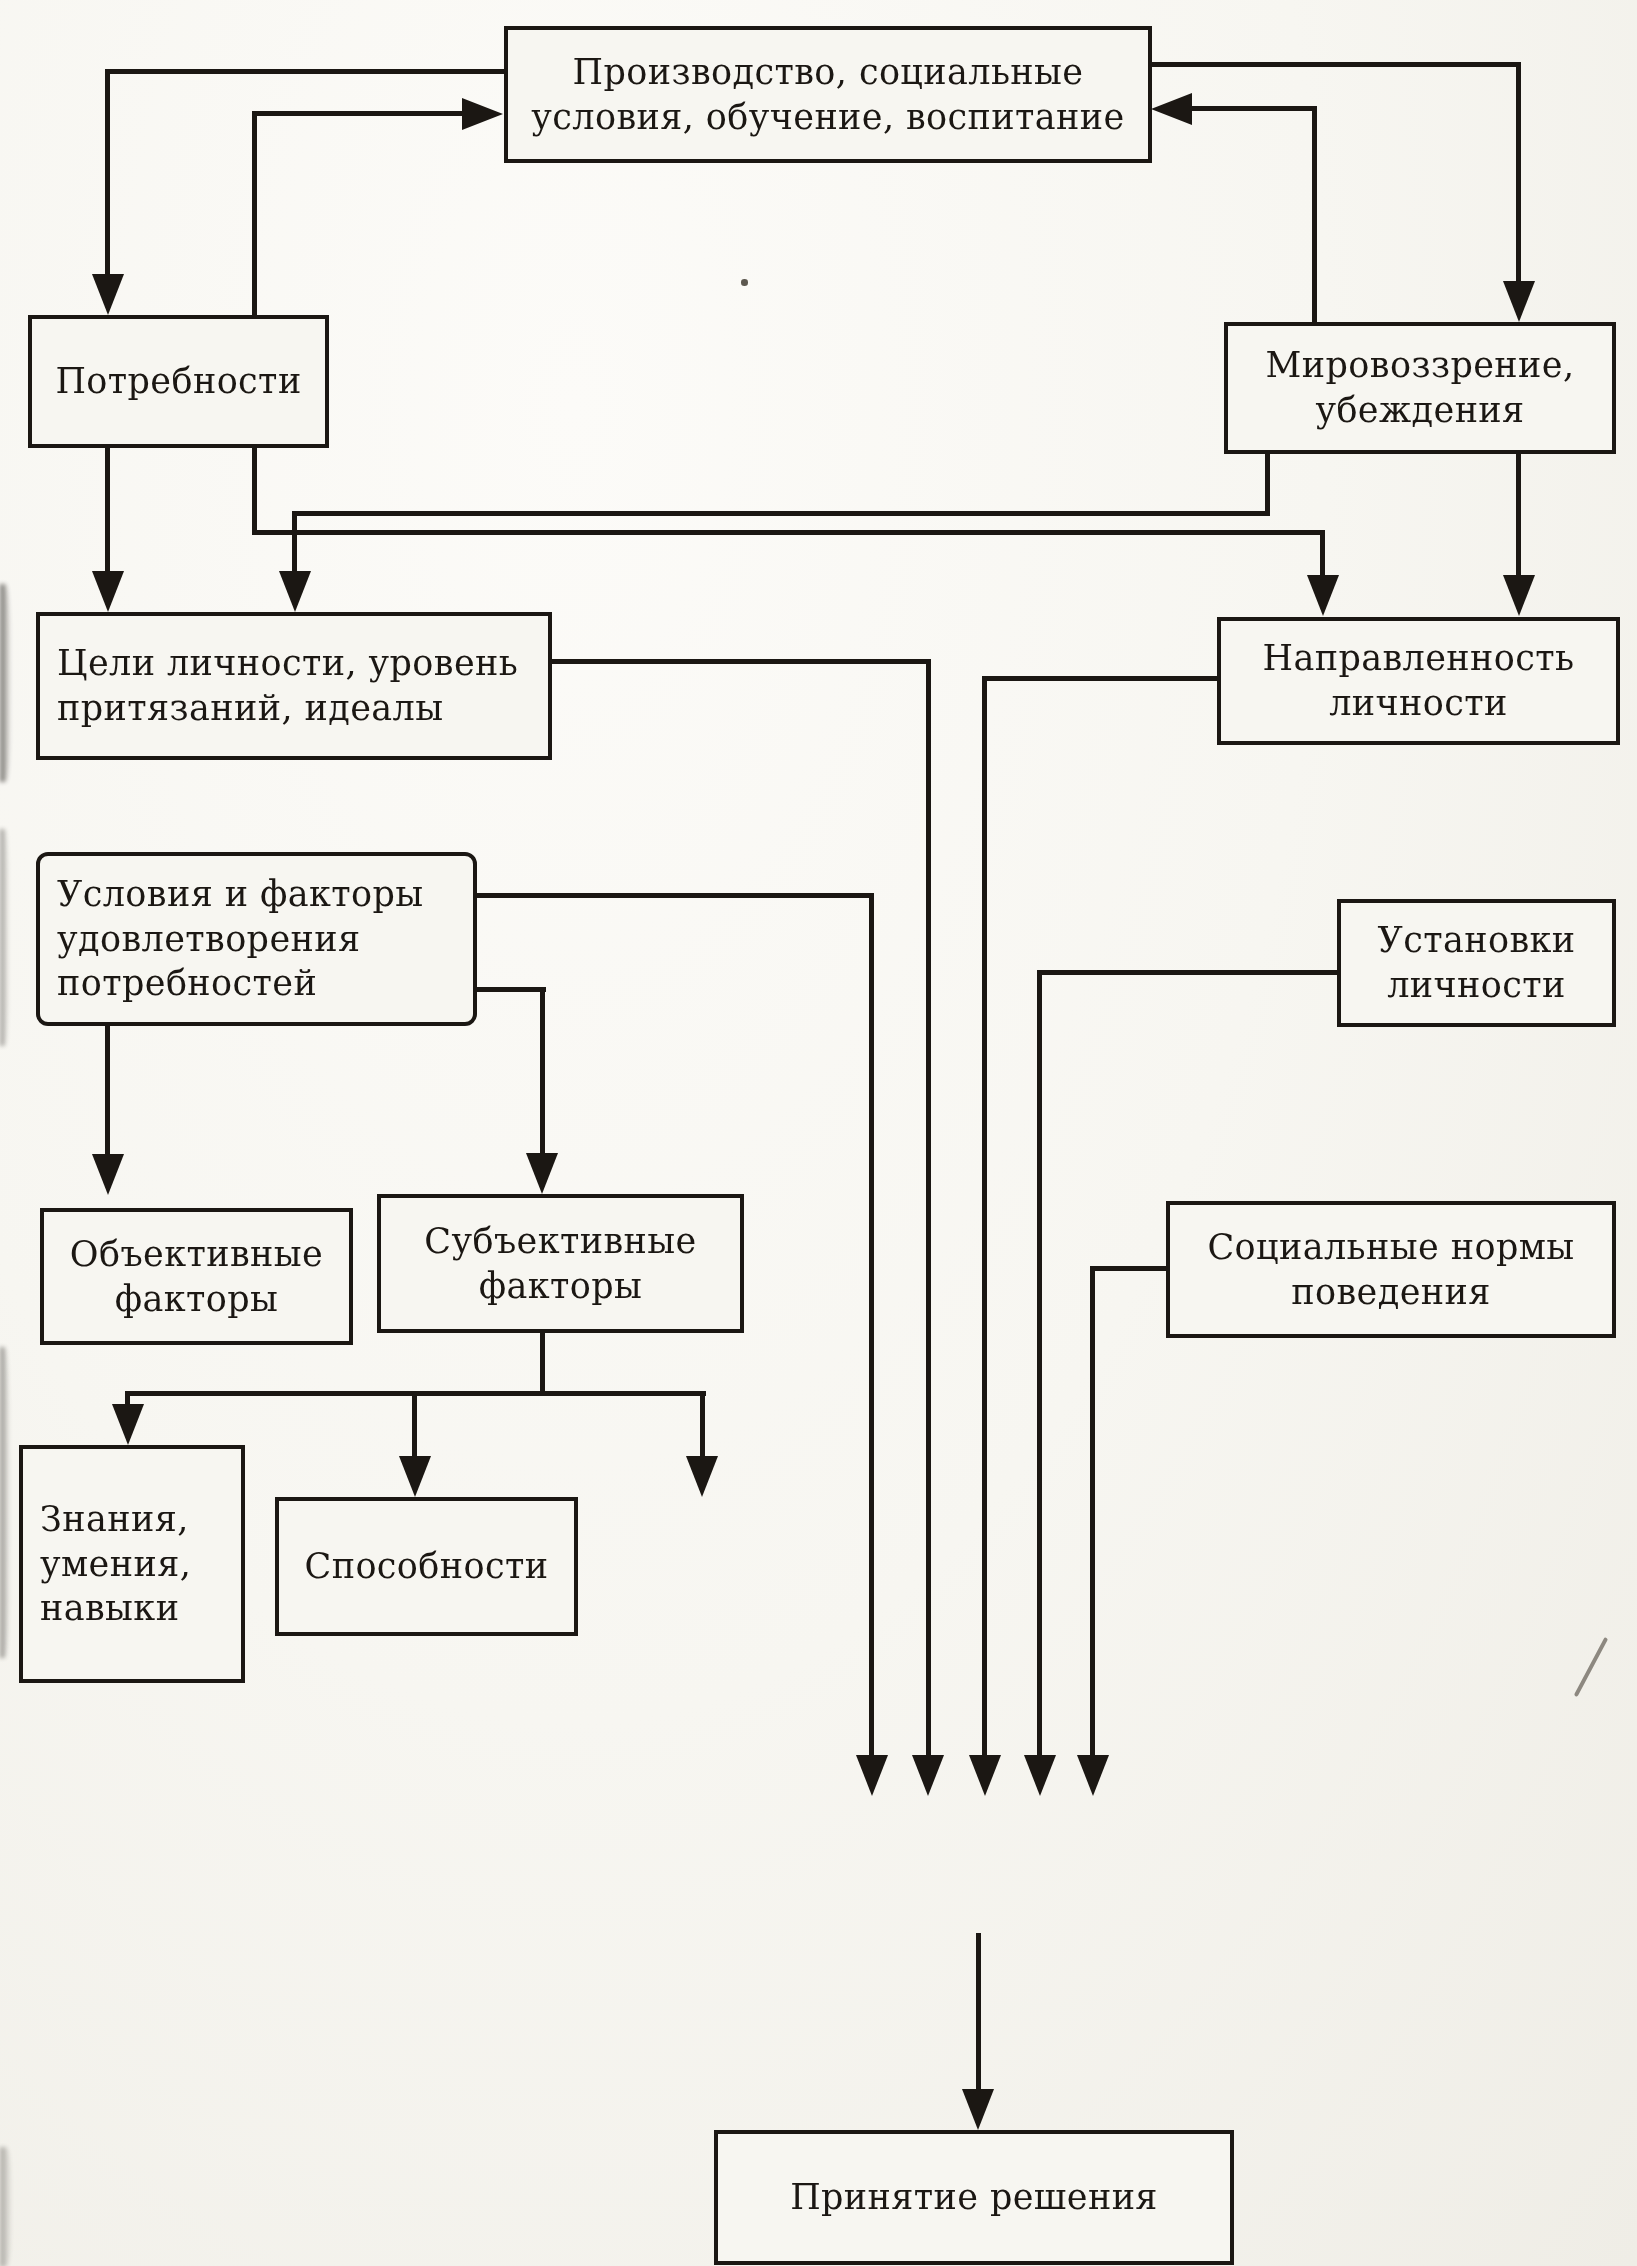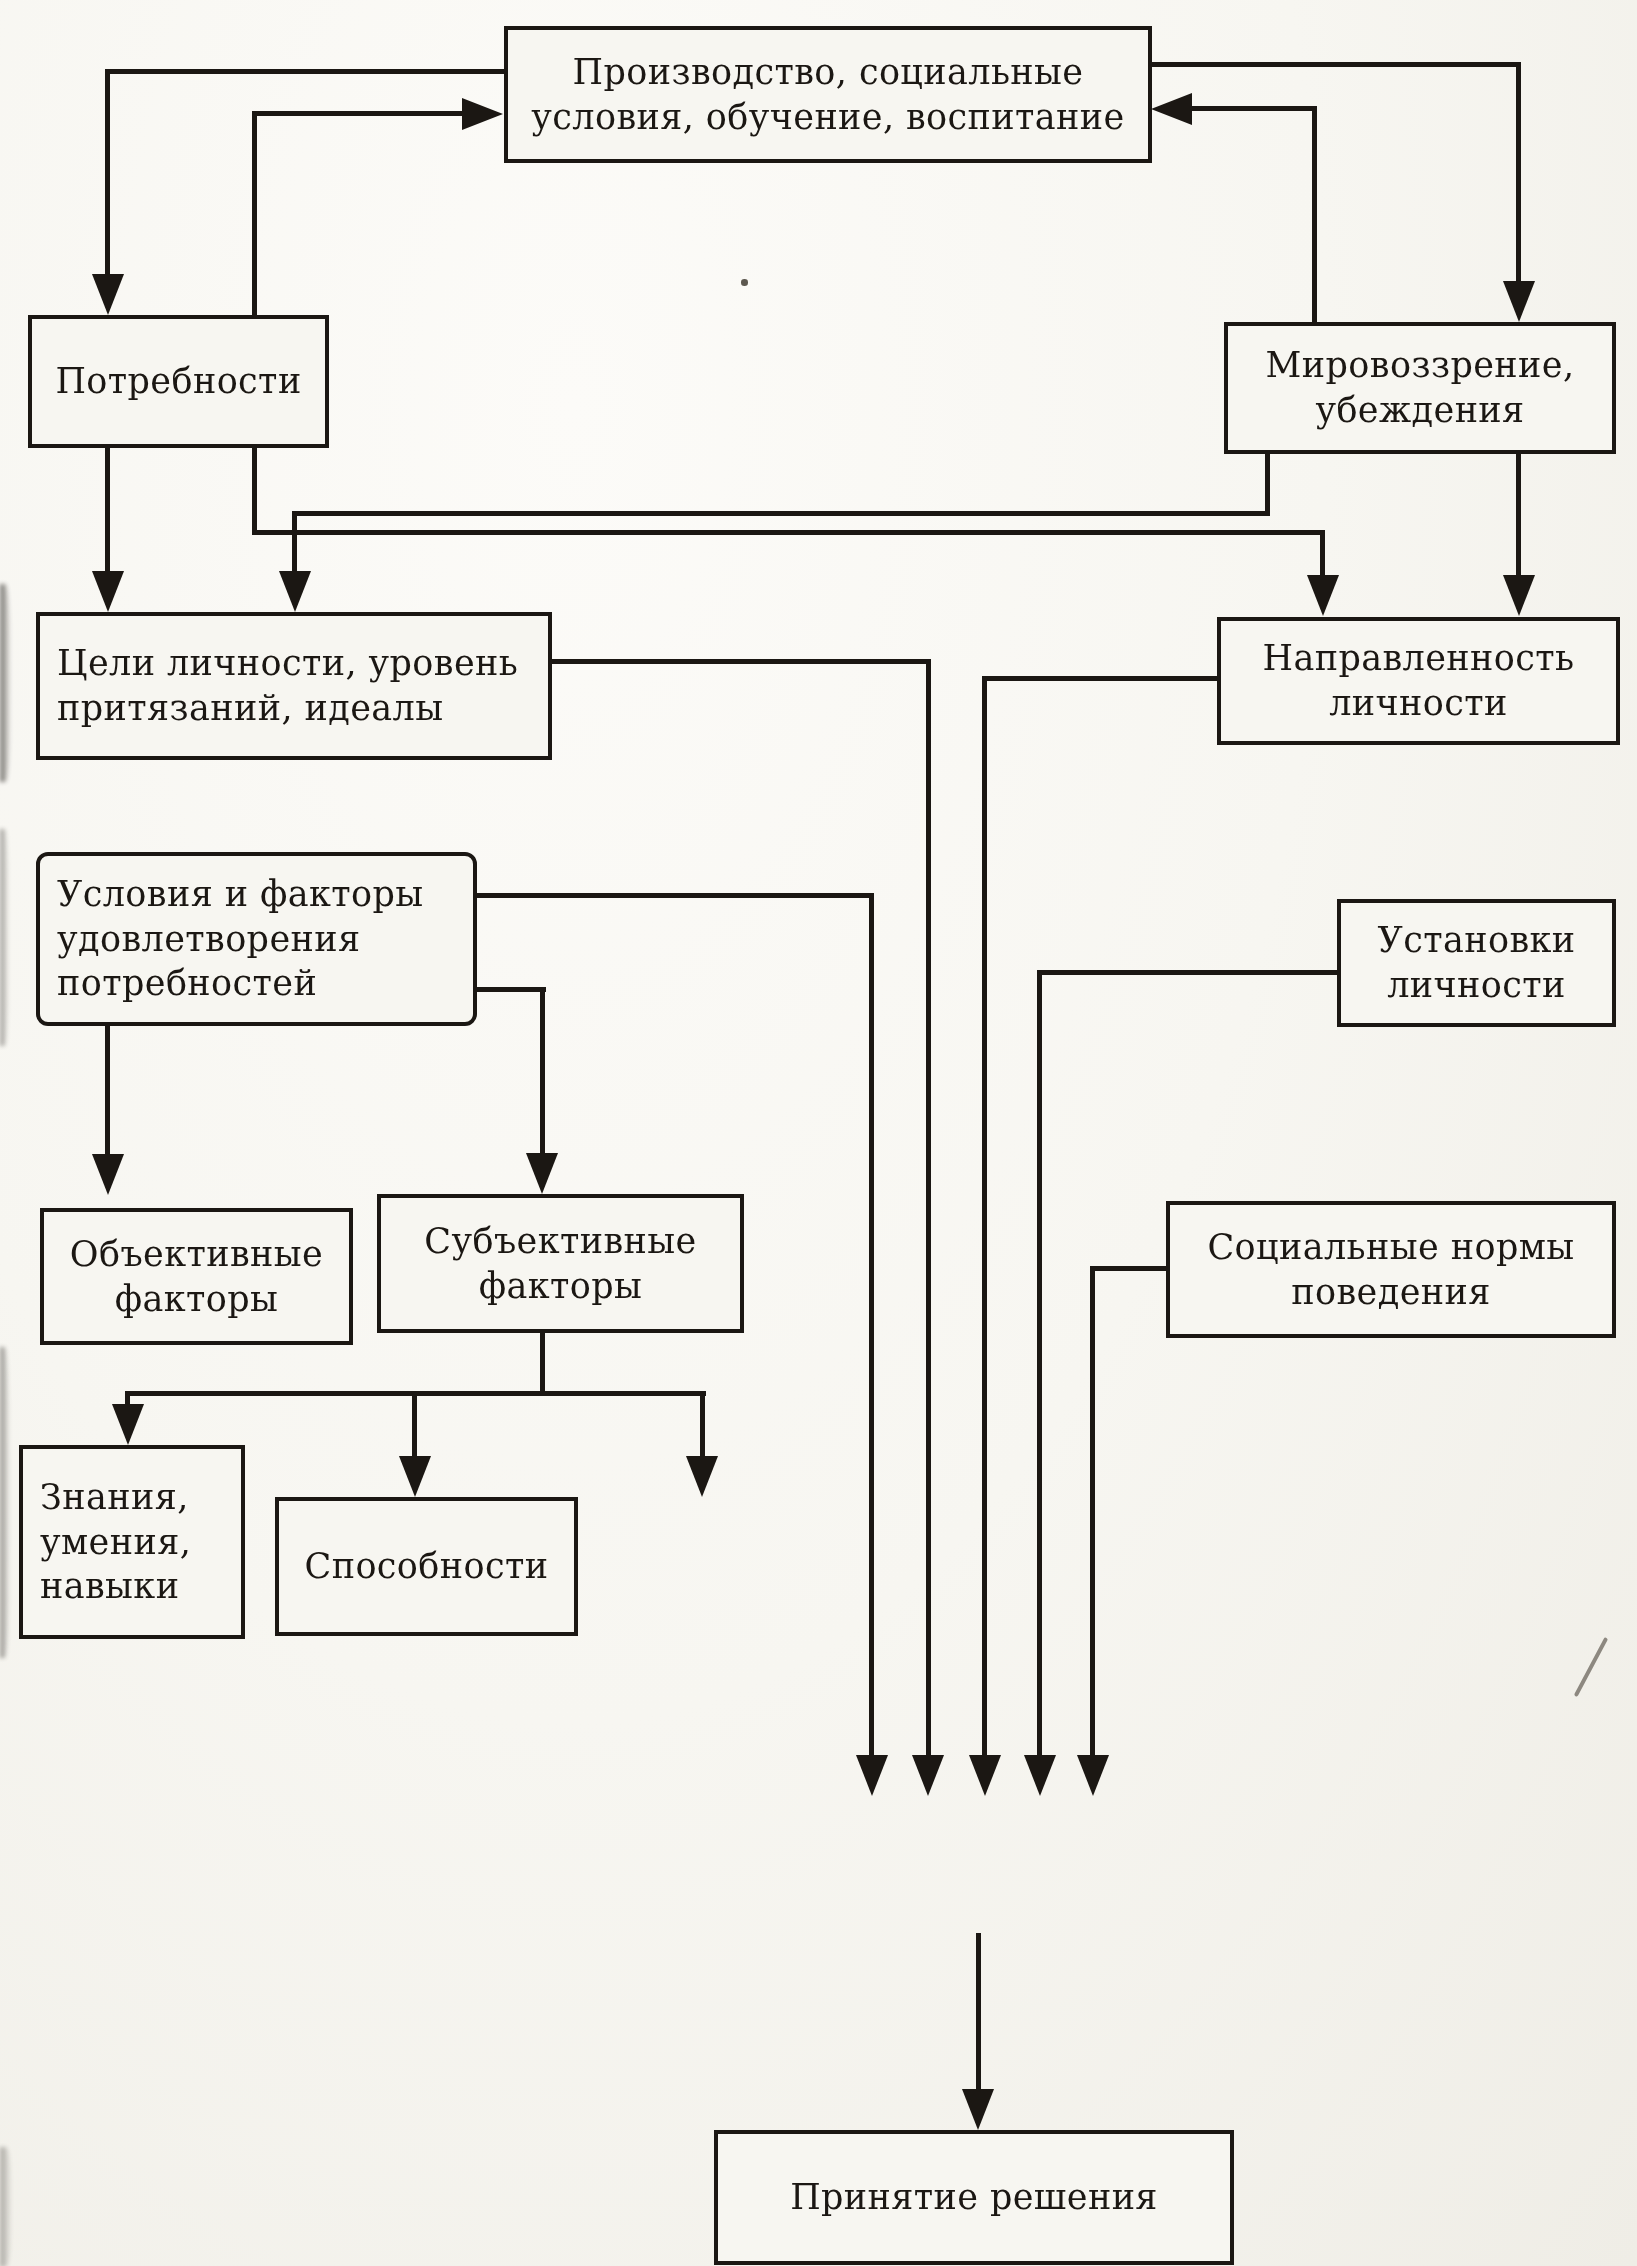--- a/index.html
+++ b/index.html
@@ -140,21 +140,21 @@
 
   <div class="node" style="left:40px;top:1196px;width:313px;height:137px;margin-top:12px;">Объективные
 факторы</div>
 
   <div class="node" style="left:377px;top:1194px;width:367px;height:139px;">Субъективные
 факторы</div>
 
   <div class="node" style="left:1166px;top:1201px;width:450px;height:137px;">Социальные нормы
 поведения</div>
 
-  <div class="node left" style="left:19px;top:1445px;width:226px;height:194px;">Знания,
+  <div class="node left" style="left:19px;top:1445px;width:226px;height:238px;">Знания,
 умения,
 навыки</div>
 
   <div class="node" style="left:259px;top:1497px;width:303px;height:139px;margin-left:16px;">Способности</div>
 
 
 
   <div class="node" style="left:714px;top:2130px;width:520px;height:135px;">Принятие решения</div>
 
   <div class="smudge" style="top:584px;width:11.3px;height:198px;opacity:.8;"></div>

